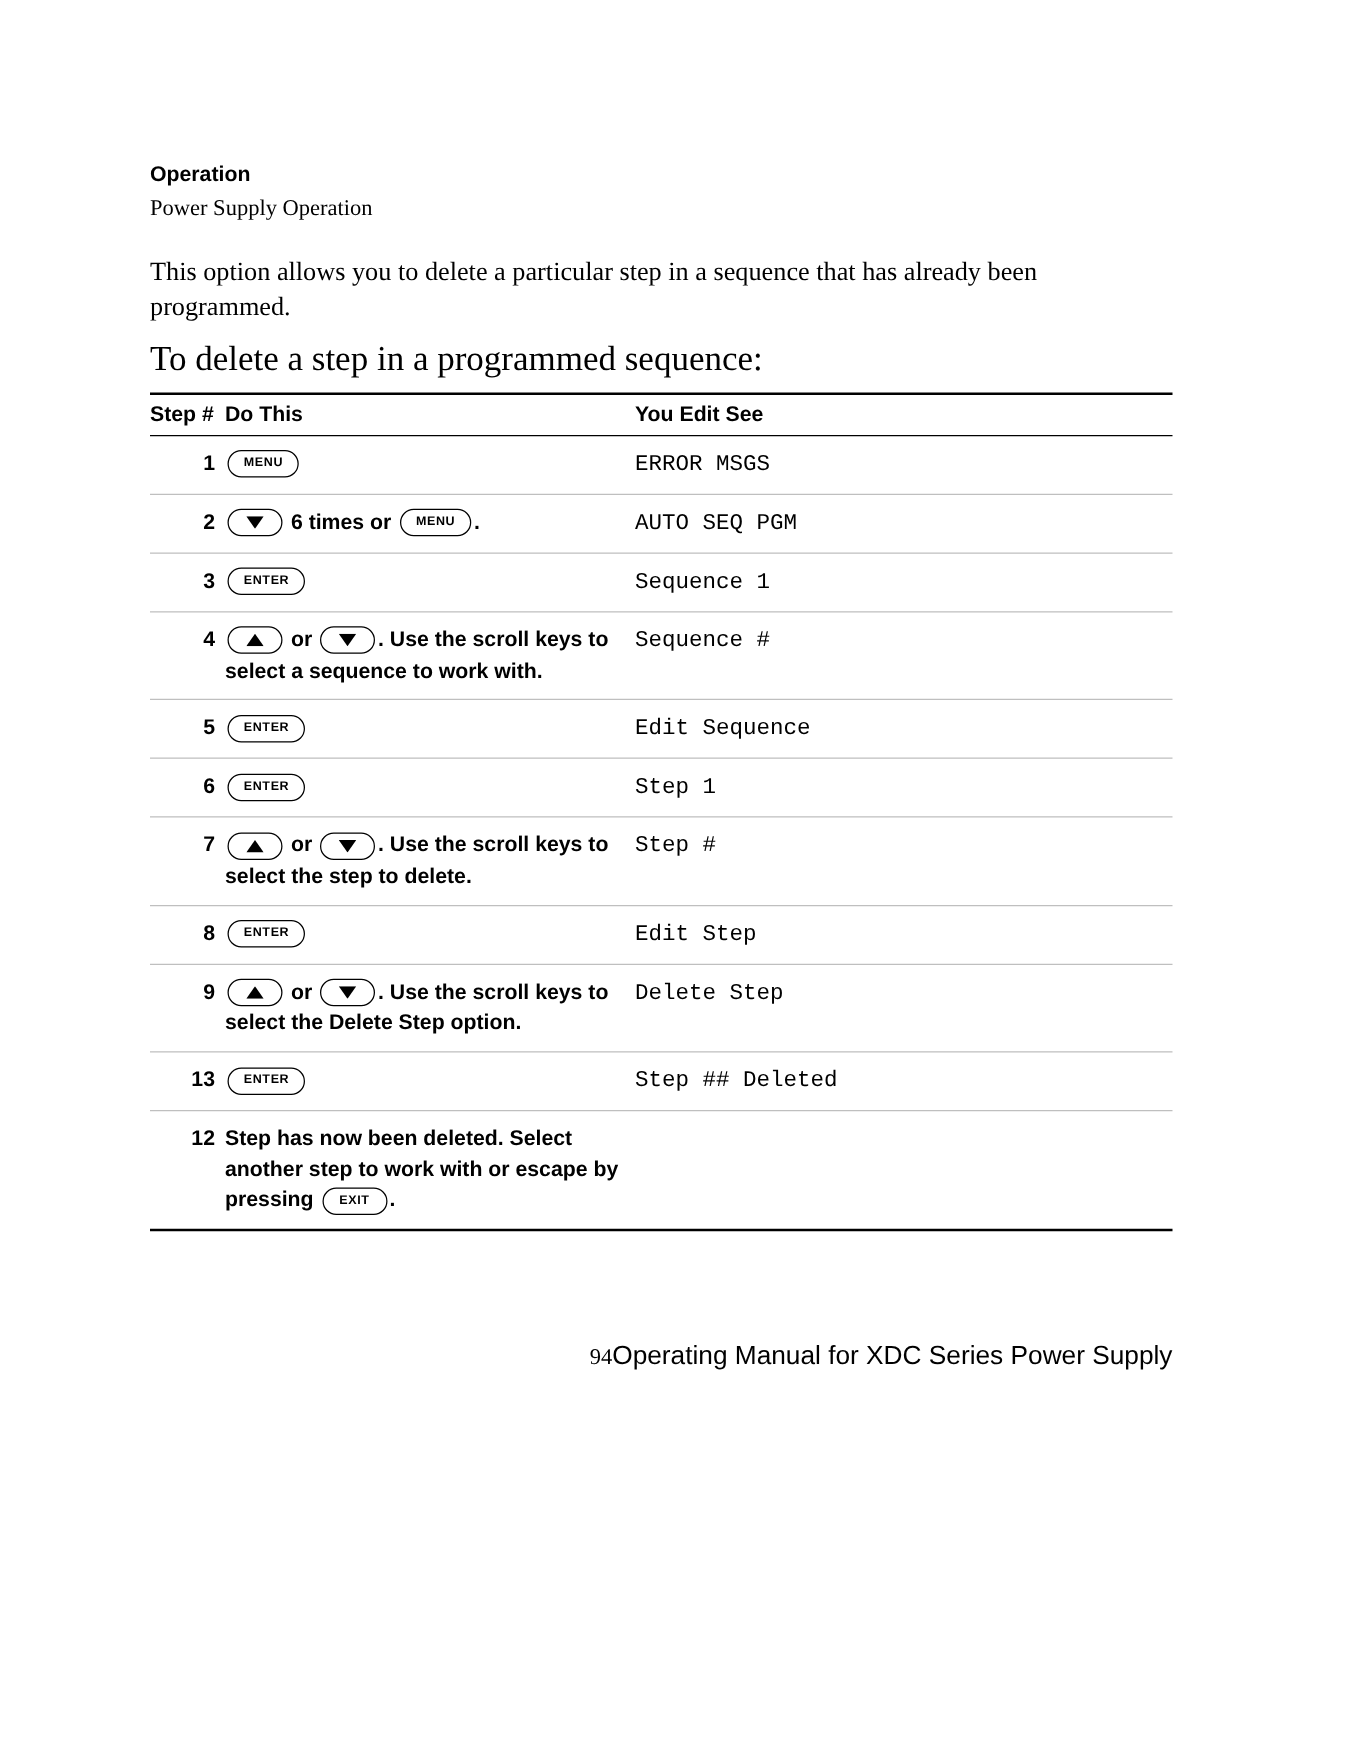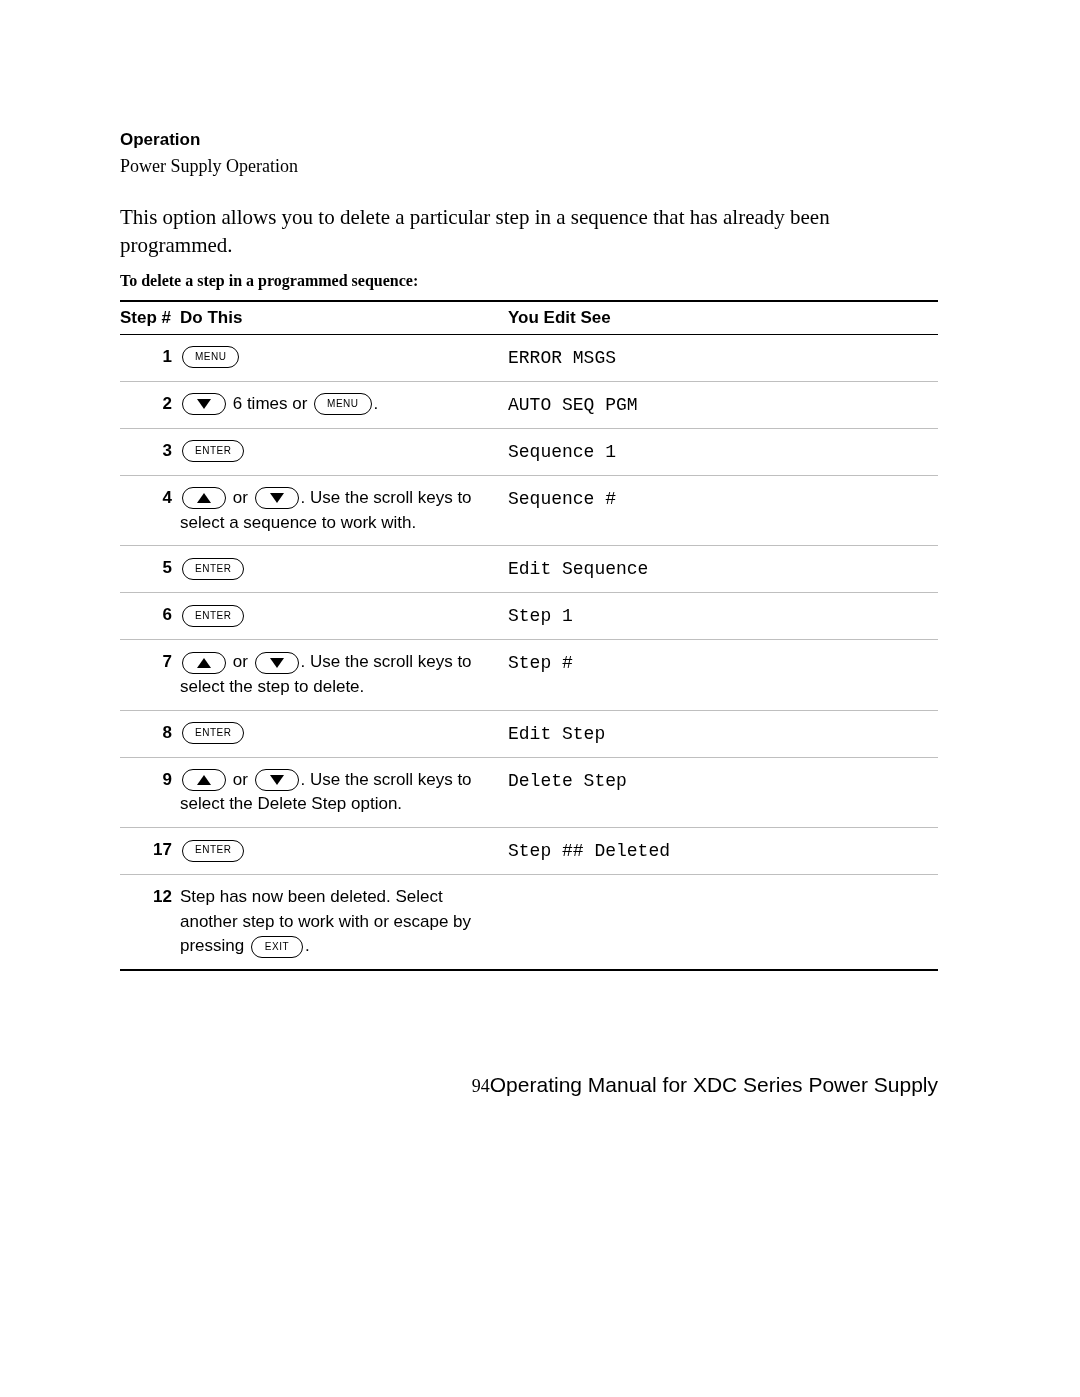--- a/index.html
+++ b/index.html
@@ -42,22 +42,22 @@
   }
   .main-col {
     flex: 1;
   }
   .intro {
     font-size: 21px;
     line-height: 1.35;
     margin: 0 0 12px 0;
   }
   .subtitle {
-    font-size: 16px;
-    font-weight: bold;
+    font-size: 28px;
+    font-weight: normal;
     margin: 0 0 10px 0;
   }
   table.steps {
     width: 100%;
     border-collapse: collapse;
     font-family: Arial, Helvetica, sans-serif;
     font-size: 17px;
   }
   table.steps thead th {
     text-align: left;
@@ -78,20 +78,21 @@
     line-height: 1.45;
   }
   td.step-num {
     width: 52px;
     text-align: right;
     font-weight: bold;
     padding-right: 18px;
   }
   td.do-this {
     width: 320px;
+    font-weight: bold;
   }
   td.you-see {
     font-family: "Courier New", Courier, monospace;
     font-size: 18px;
   }
   .keybtn {
     display: inline-flex;
     align-items: center;
     justify-content: center;
     min-width: 52px;
@@ -260,21 +261,21 @@
                 </span><span> or </span><span class="arrowbtn">
                   <svg width="14" height="10" viewBox="0 0 14 10">
                       <polygon points="0,0 14,0 7,10" fill="#000"></polygon>
                     </svg>
                 </span></span><span>. Use the scroll keys to select the Delete Step option.</span>
             </td>
             <td class="you-see">Delete Step</td>
           </tr>
 
           <tr>
-            <td class="step-num">17</td>
+            <td class="step-num">13</td>
             <td class="do-this">
               <span class="keybtn">ENTER</span>
             </td>
             <td class="you-see">Step ## Deleted</td>
           </tr>
 
 
           <tr>
             <td class="step-num">12</td>
             <td class="do-this">

